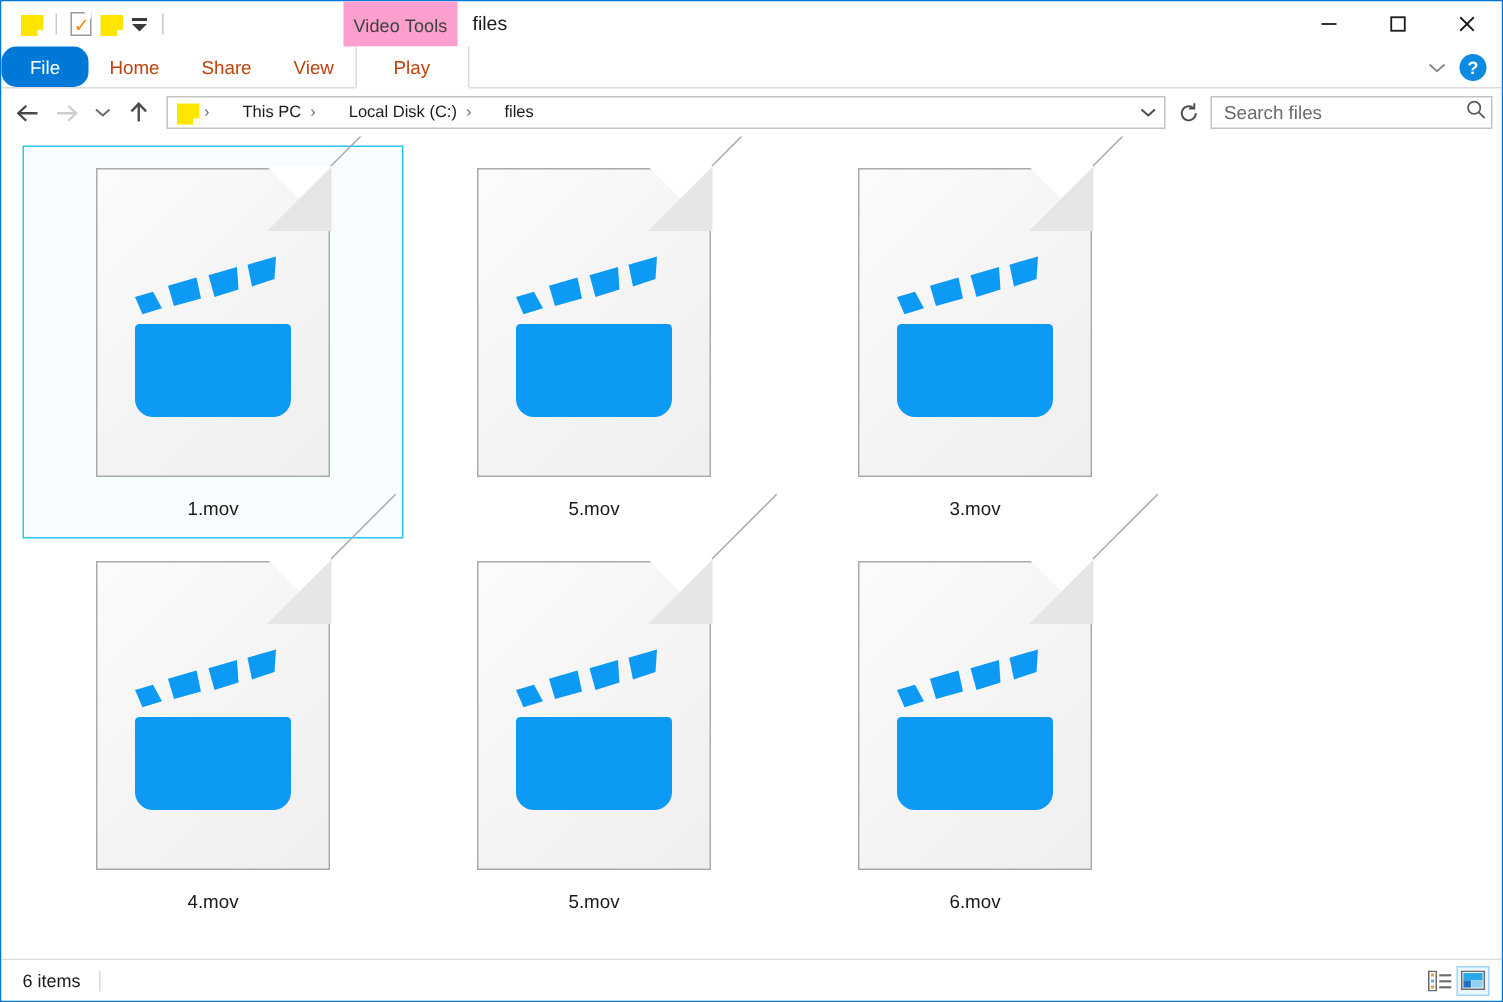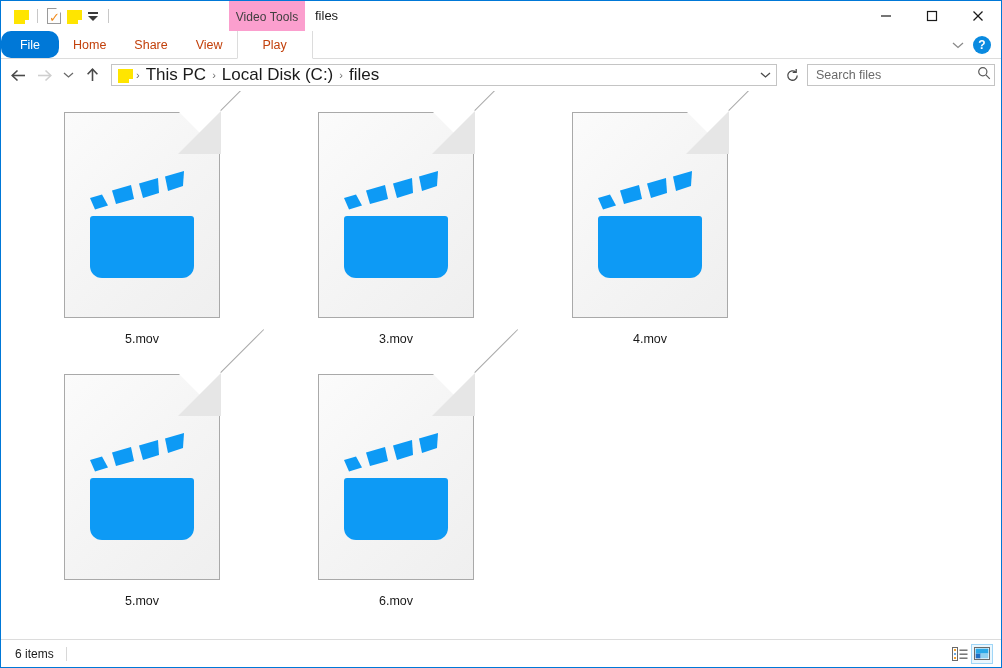--- a/index.html
+++ b/index.html
@@ -252,24 +252,25 @@
     height: 22px;
     margin: 0 4px 0 6px;
     border: 1px solid #c4c4c4;
     background: #ffffff;
     display: flex;
     align-items: center;
     padding: 0 2px 0 6px;
     box-sizing: border-box;
   }
   .crumb {
-    font-size: 17px;
+    font-size: 11px;
     color: #1a1a1a;
     padding: 0 4px;
     white-space: nowrap;
+    margin-left: 16px;
   }
   .crumb-sep {
     color: #6d6d6d;
     font-size: 11px;
     padding: 0 2px;
     user-select: none;
   }
   .crumb-spacer { flex: 1 1 auto; }
   .crumb-drop {
     width: 18px;
@@ -580,20 +581,38 @@
           <circle cx="5.8" cy="5.8" r="4.1" fill="none" stroke="#5a5a5a" stroke-width="1.2"></circle>
           <line x1="8.9" y1="8.9" x2="12.8" y2="12.8" stroke="#5a5a5a" stroke-width="1.2"></line>
         </svg>
       </span>
     </div>
   </div>
 
   <div class="content">
     <div class="grid">
 
+      <div class="tile selected">
+        <div class="movicon">
+          <div class="page"></div>
+          <div class="fold-cut"></div>
+          <div class="fold-tri"></div>
+          <div class="fold-edge"></div>
+          <div class="claptop">
+            <svg width="114" height="48" viewBox="0 0 114 48">
+              <polygon points="4,30 16,26.5 22,37.5 9,41.5" fill="#0d9af5"></polygon>
+              <polygon points="26,22.5 45,17 48,31 30,36" fill="#0d9af5"></polygon>
+              <polygon points="53,15.5 72,10 73,25 57,30" fill="#0d9af5"></polygon>
+              <polygon points="79,8.5 98,3 97,18 82,23" fill="#0d9af5"></polygon>
+            </svg>
+          </div>
+          <div class="clapbody"></div>
+        </div>
+        <div class="tile-label">1.mov</div>
+      </div>
 
       <div class="tile">
         <div class="movicon">
           <div class="page"></div>
           <div class="fold-cut"></div>
           <div class="fold-tri"></div>
           <div class="fold-edge"></div>
           <div class="claptop">
             <svg width="114" height="48" viewBox="0 0 114 48">
               <polygon points="4,30 16,26.5 22,37.5 9,41.5" fill="#0d9af5"></polygon>

